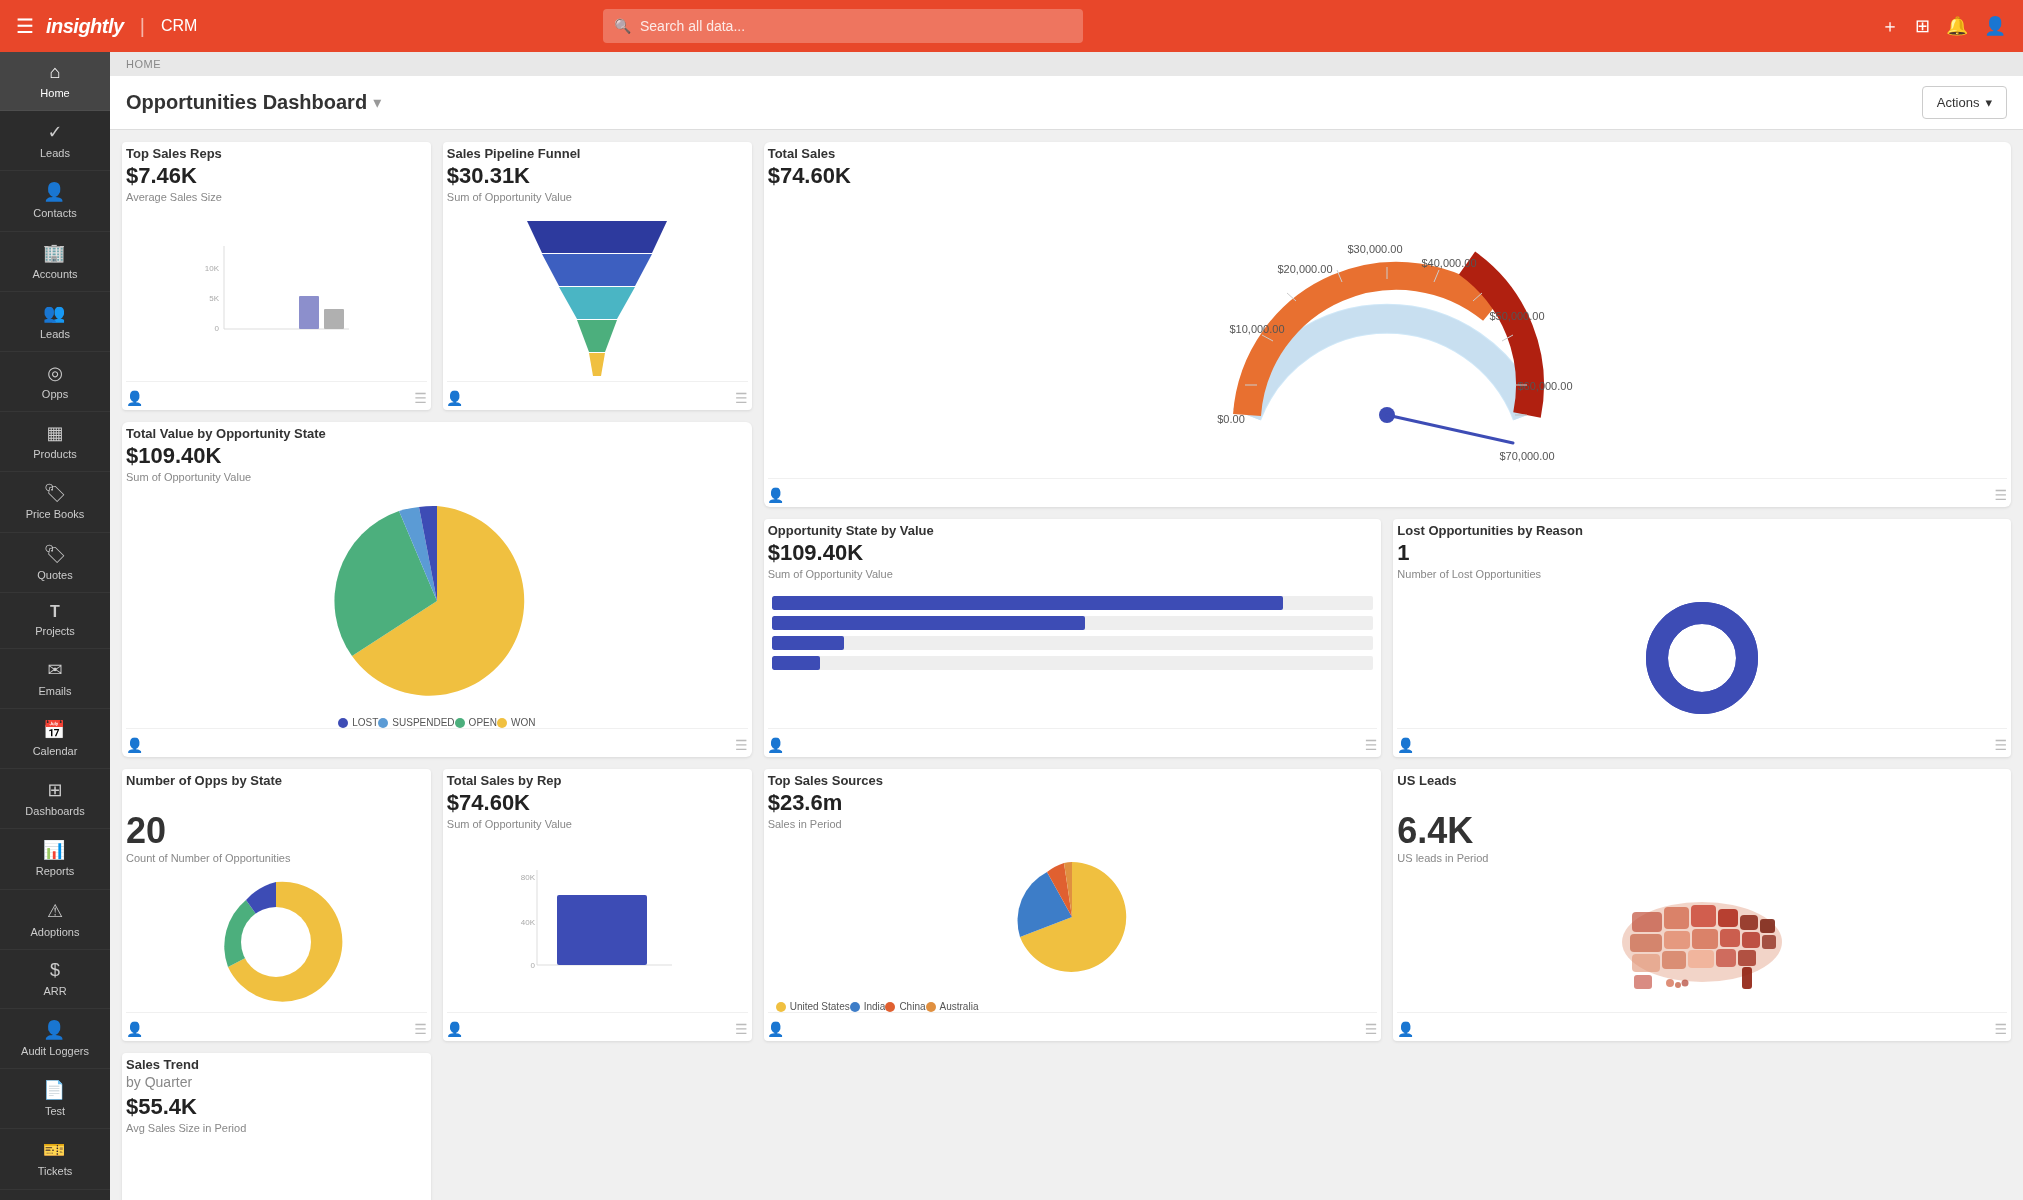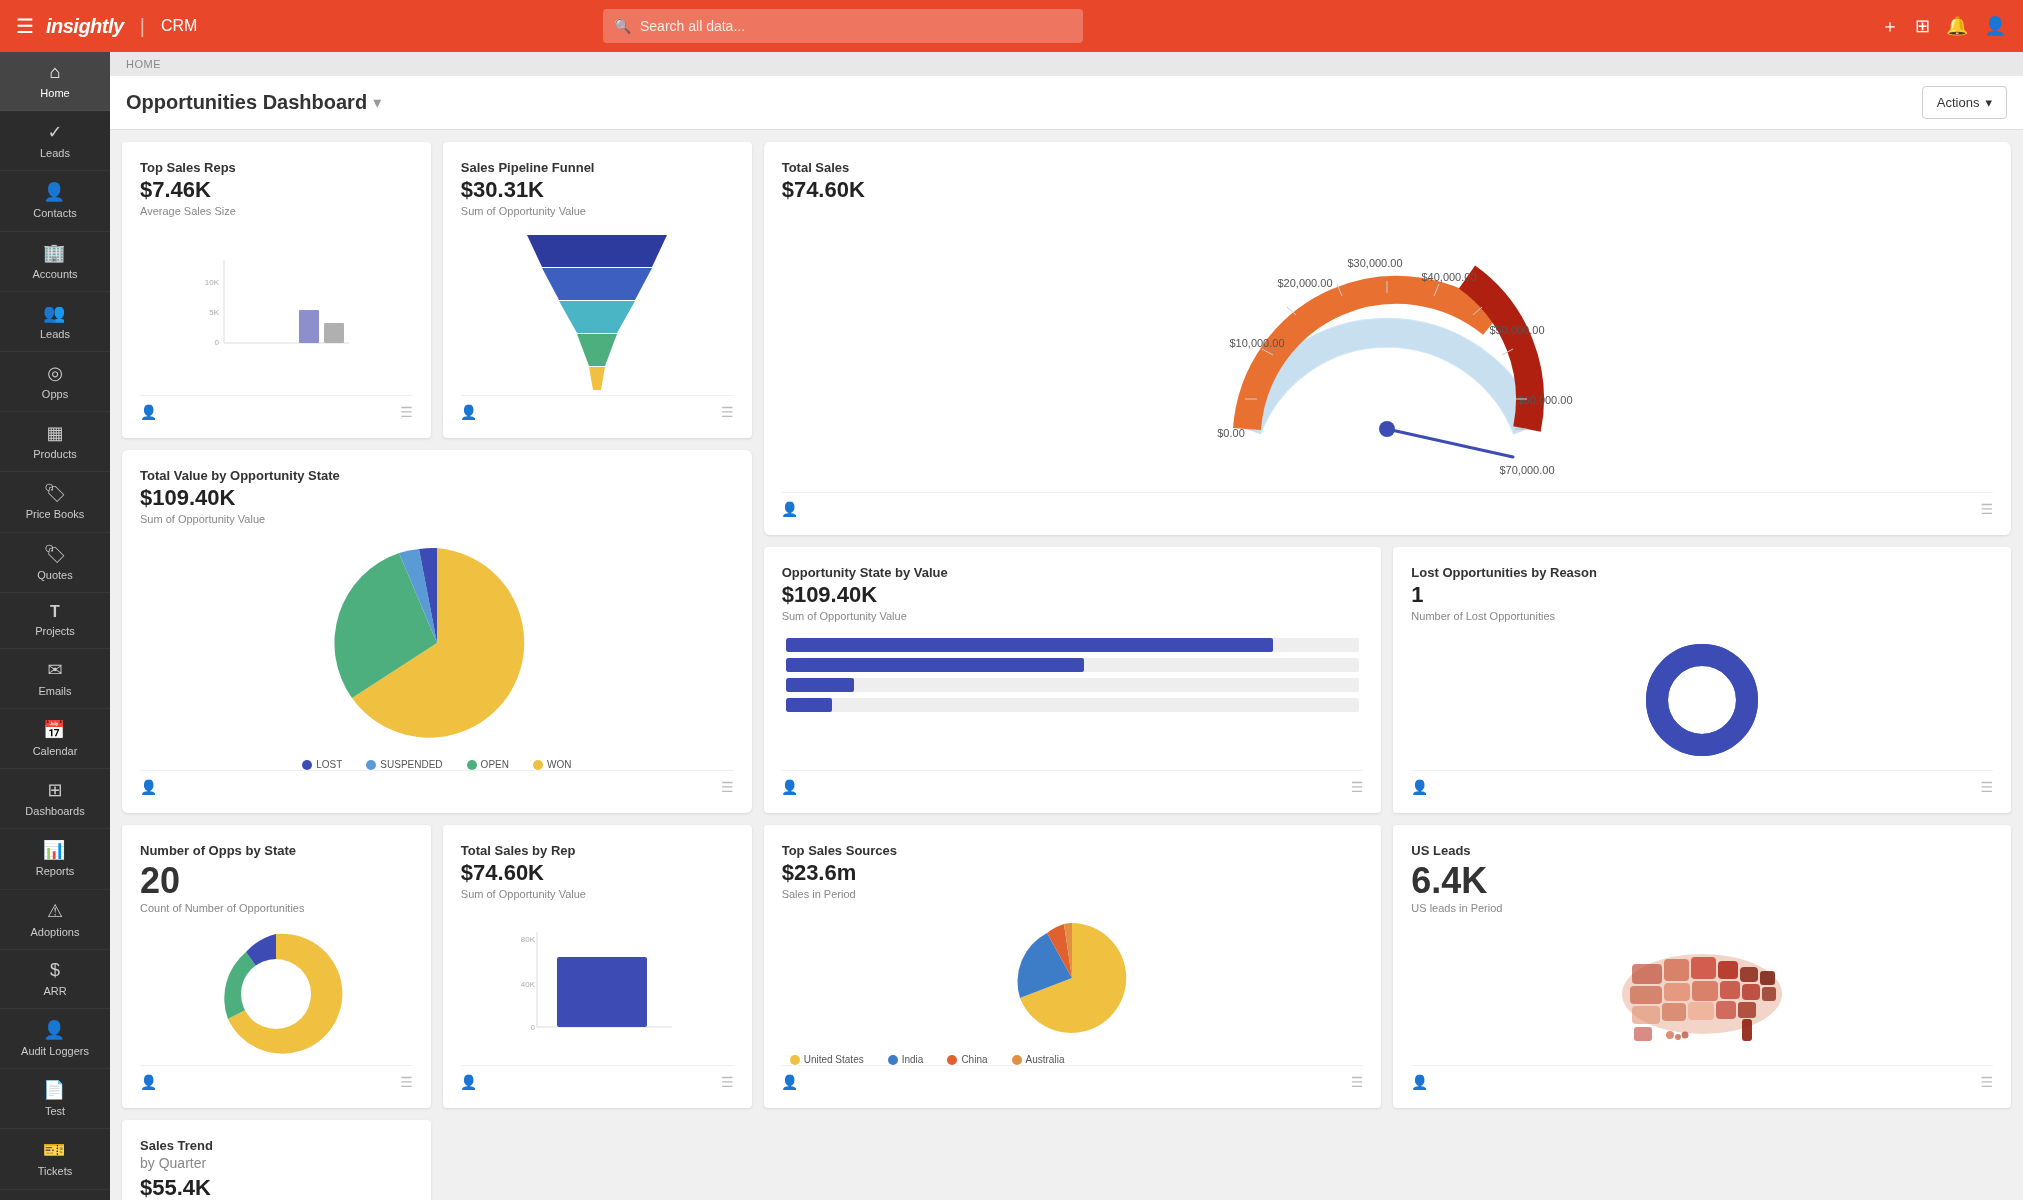--- a/index.html
+++ b/index.html
@@ -109,21 +109,21 @@
       grid-template-columns: 1fr 1fr 2fr 2fr;
       grid-template-rows: auto auto auto;
       gap: 12px;
     }
 
     
     .card {
       background: white;
       border-radius: 4px;
       box-shadow: 0 1px 3px rgba(0,0,0,0.1);
-      padding: 18px;
+      padding: 4px;
       display: flex;
       flex-direction: column;
       position: relative;
       overflow: hidden;
     }
     .card-title { font-size: 13px; font-weight: 600; color: #333; margin-bottom: 2px; }
     .card-value { font-size: 22px; font-weight: 700; color: #222; margin-bottom: 2px; }
     .card-subtitle { font-size: 11px; color: #888; margin-bottom: 8px; }
     .card-footer {
       margin-top: auto;
@@ -142,26 +142,26 @@
     
     .chart-area { flex: 1; display: flex; align-items: center; justify-content: center; min-height: 140px; }
 
     
     .bar-chart { width: 100%; display: flex; flex-direction: column; gap: 6px; padding: 0 4px; }
     .bar-row { display: flex; align-items: center; gap: 6px; }
     .bar-track { flex: 1; background: #eee; height: 14px; border-radius: 2px; overflow: hidden; }
     .bar-fill { height: 100%; background: #3d4cb5; border-radius: 2px; }
 
     
-    .legend { display: flex; flex-wrap: wrap; gap: 8px 24px; justify-content: center; margin-top: 6px; align-items: flex-end; }
+    .legend { display: flex; flex-wrap: wrap; gap: 8px 0; justify-content: center; margin-top: 6px; align-items: flex-end; }
     .legend-item { display: flex; align-items: center; gap: 4px; font-size: 10px; color: #555; }
     .legend-dot { width: 10px; height: 10px; border-radius: 50%; flex-shrink: 0; }
 
     
-    .large-number { font-size: 36px; font-weight: 700; color: #333; }
+    .large-number { font-size: 36px; font-weight: 700; color: #333; margin-top: 20px; }
   </style>
 </head>
 <body>
 
 <nav class="topnav">
   <span style="color:white;font-size:20px;cursor:pointer;">☰</span>
   <span class="topnav-logo">insightly</span>
   <span class="topnav-divider">|</span>
   <span class="topnav-crm">CRM</span>
   <div class="topnav-search">

